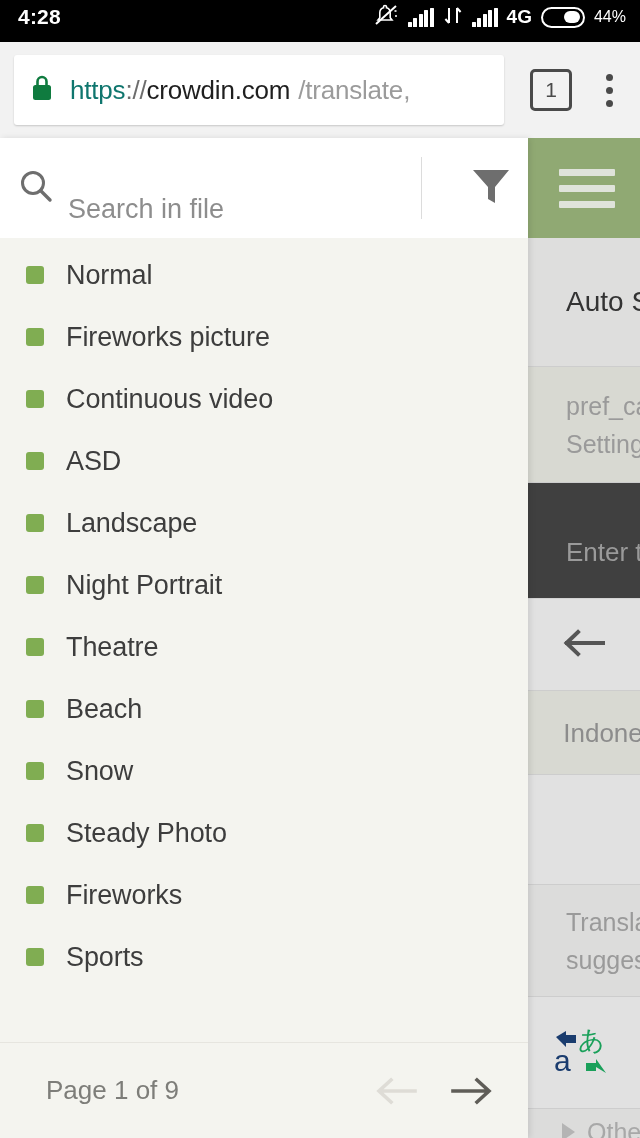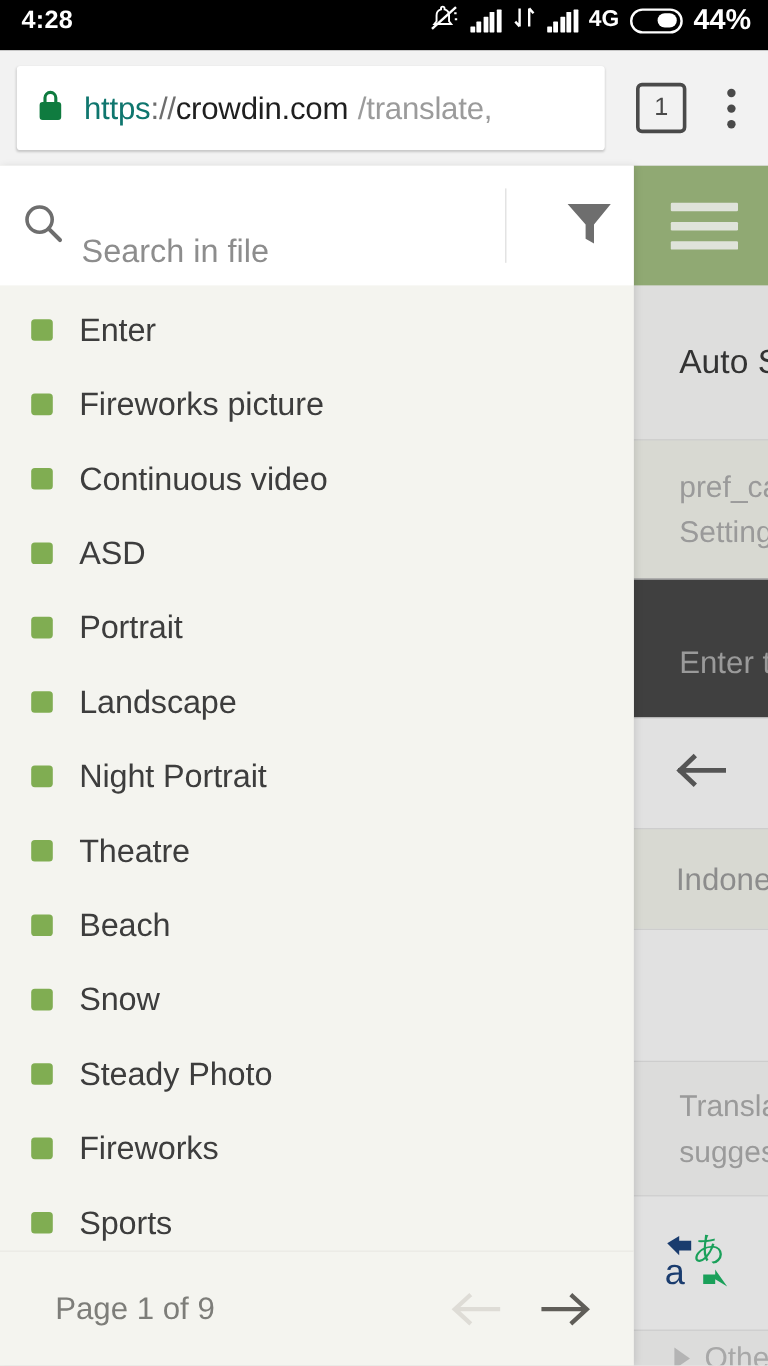--- a/index.html
+++ b/index.html
@@ -21,21 +21,21 @@
   .sig{ display:flex; align-items:flex-end; height:19px; gap:1.5px; }
   .sig i{ width:4px; background:#fff; display:block; border-radius:.5px; }
   .sig i:nth-child(1){ height:5px; }
   .sig i:nth-child(2){ height:9px; }
   .sig i:nth-child(3){ height:13px; }
   .sig i:nth-child(4){ height:17px; }
   .sig i:nth-child(5){ height:19px; }
   #net-label{ font-size:19px; font-weight:bold; }
   #battery{ width:44px; height:21px; border:2.5px solid #fff; border-radius:11px; position:relative; display:flex; align-items:center; }
   #battery::after{ content:""; position:absolute; right:2.5px; top:2.5px; bottom:2.5px; width:16px; background:#fff; border-radius:8px; }
-  #battery-pct{ font-size:24px; font-weight:bold; }
+  #battery-pct{ font-size:16px; font-weight:normal; }
 
   
   #browser-bar{
     height:96px; background:#f2f2f2; display:flex; align-items:center;
     padding:0 10px 0 14px; gap:0;
   }
   #omnibox{
     flex:1; height:70px; background:#fff; border-radius:3px;
     display:flex; align-items:center; padding:0 16px;
     box-shadow:0 1px 2px rgba(0,0,0,.18); overflow:hidden; min-width:0;
@@ -263,37 +263,33 @@
           <svg width="42" height="44" viewBox="0 0 42 44">
             <path d="M3 6h36L25 23v16l-7-4V23z" fill="#6e6e6e"></path>
           </svg>
         </span>
       </div>
     </div>
 
     <div id="list-scroll">
       <div class="list-item">
         <span class="item-dot" style="background: rgb(128, 173, 82);"></span>
-        <span class="item-label">Enter</span>
+        <span class="item-label">Normal</span>
       </div>
       <div class="list-item">
         <span class="item-dot" style="background: rgb(128, 173, 82);"></span>
         <span class="item-label">Fireworks picture</span>
       </div>
       <div class="list-item">
         <span class="item-dot" style="background: rgb(128, 173, 82);"></span>
         <span class="item-label">Continuous video</span>
       </div>
       <div class="list-item">
         <span class="item-dot" style="background: rgb(128, 173, 82);"></span>
         <span class="item-label">ASD</span>
-      </div>
-      <div class="list-item">
-        <span class="item-dot" style="background: rgb(128, 173, 82);"></span>
-        <span class="item-label">Portrait</span>
       </div>
       <div class="list-item">
         <span class="item-dot" style="background: rgb(128, 173, 82);"></span>
         <span class="item-label">Landscape</span>
       </div>
       <div class="list-item">
         <span class="item-dot" style="background: rgb(128, 173, 82);"></span>
         <span class="item-label">Night Portrait</span>
       </div>
       <div class="list-item">

